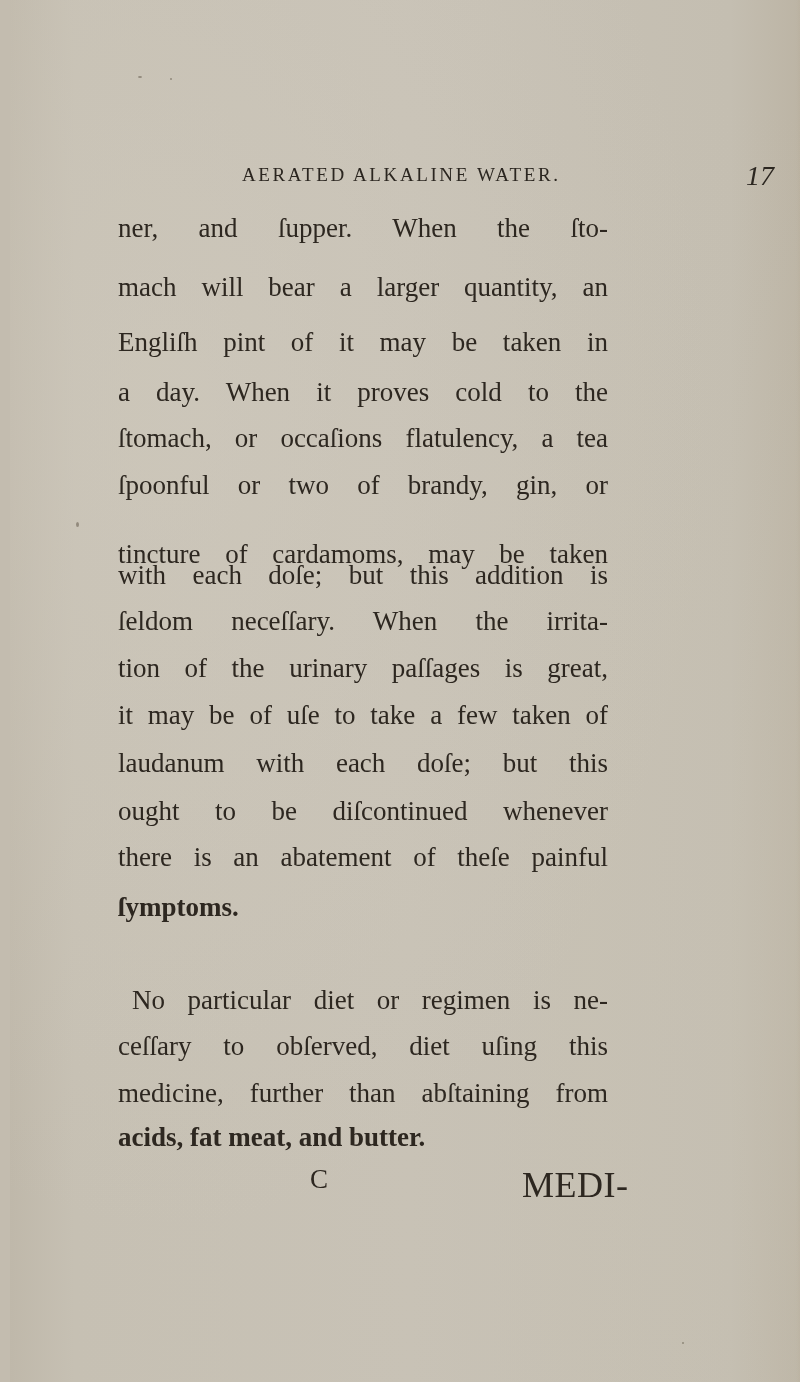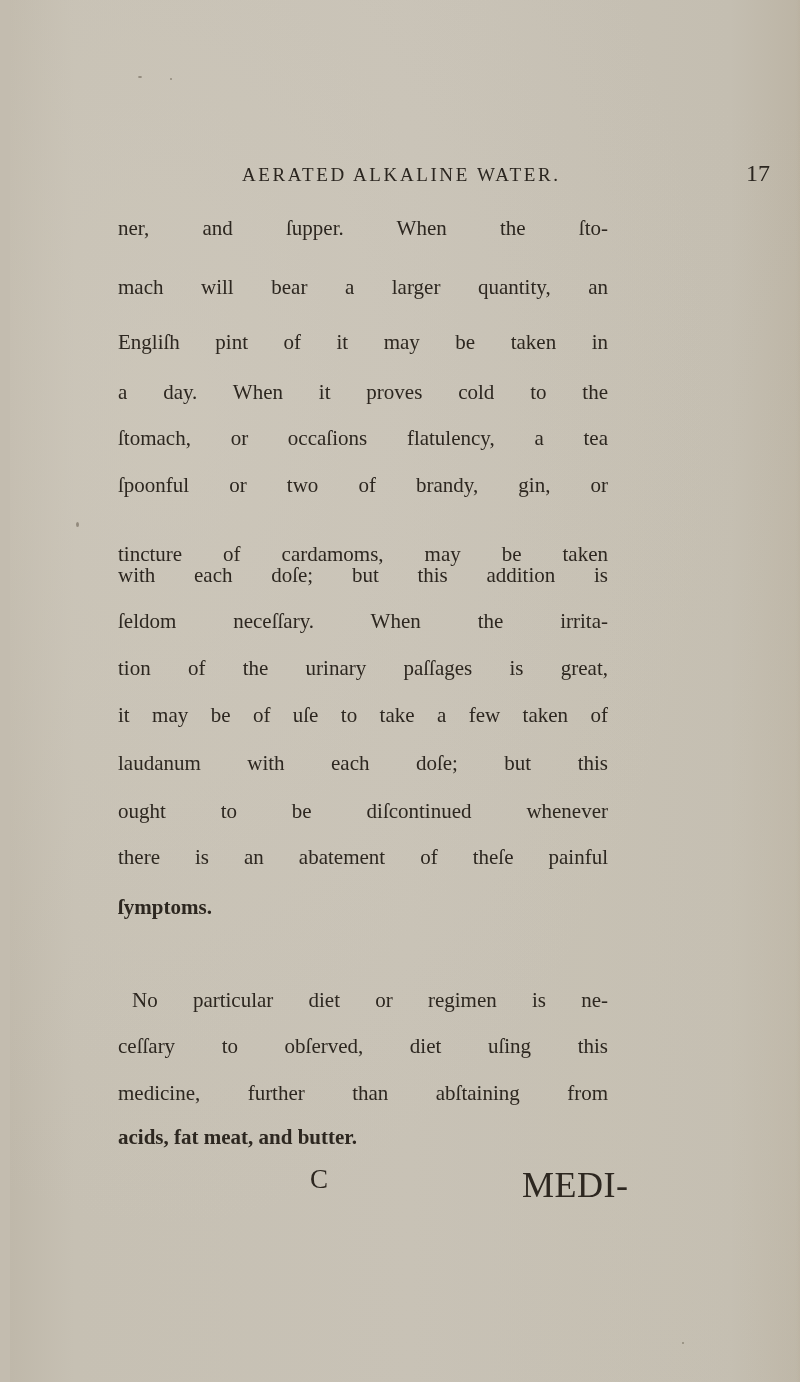--- a/index.html
+++ b/index.html
@@ -37,28 +37,29 @@
       width: 400px;
       font-size: 19px;
       letter-spacing: 2.6px;
       color: #2b2620;
       white-space: nowrap;
     }
     .page-number {
       position: absolute;
       top: 160px;
       left: 736px;
-      font-size: 24px;
+      font-size: 28px;
       color: #2b2620;
+      font-style: italic;
     }
     .text-line {
       position: absolute;
       left: 108px;
       width: 490px;
-      font-size: 21px;
+      font-size: 27px;
       line-height: 30px;
       white-space: nowrap;
       text-align: justify;
       text-align-last: justify;
       color: #2d2720;
     }
     .text-line.last {
       text-align-last: left;
       font-weight: bold;
     }

